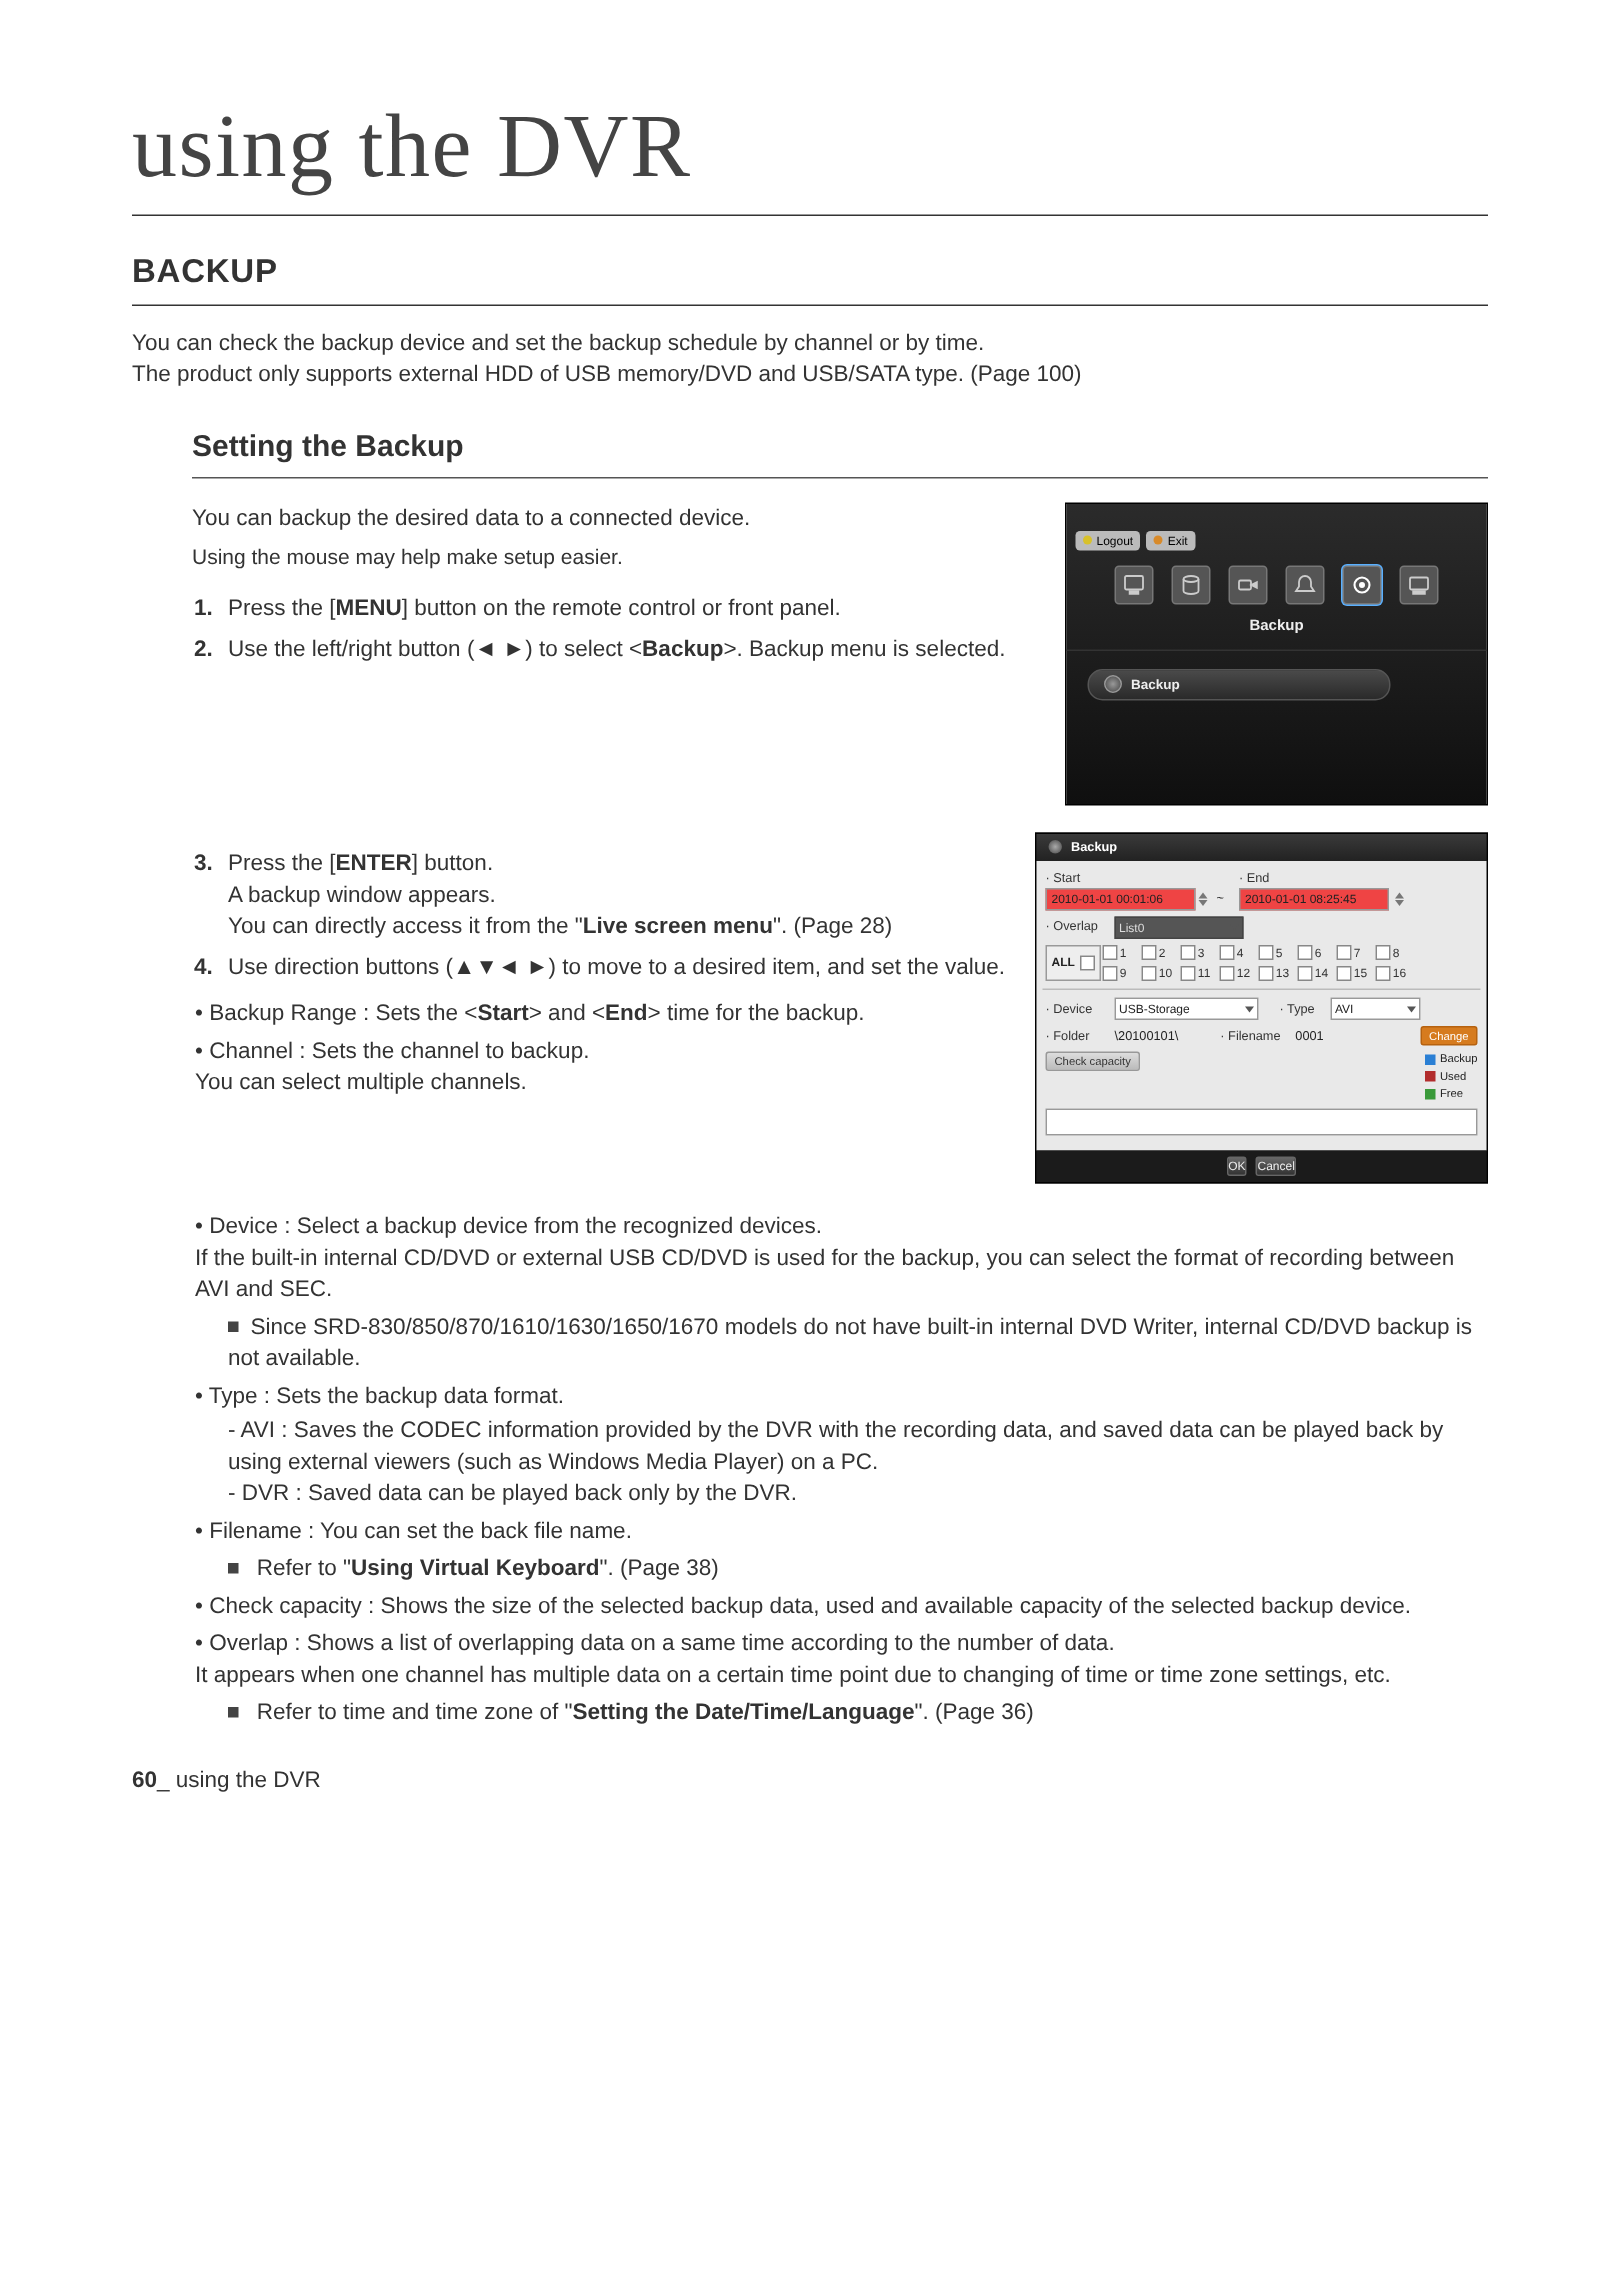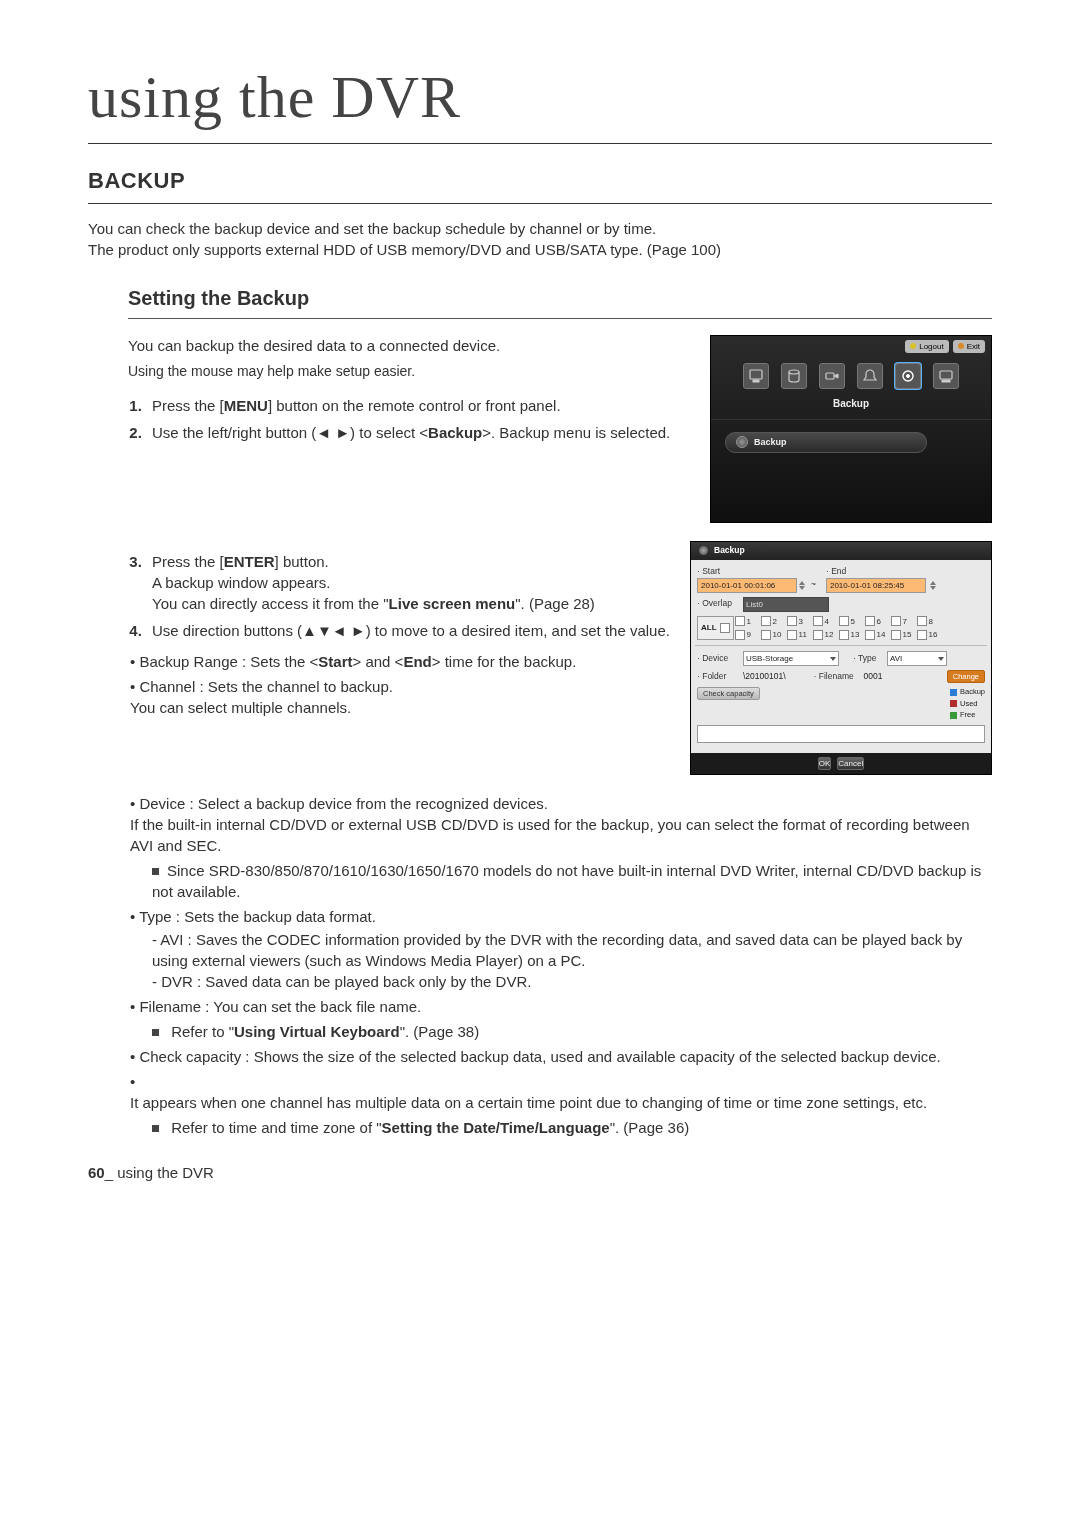--- a/index.html
+++ b/index.html
@@ -89,22 +89,22 @@
 
   
   .fig1 {
     width: 280px;
     background: linear-gradient(#2b2b2b, #0f0f0f);
     border: 1px solid #000;
     color: #ccc;
     font-size: 9px;
   }
   .fig1 .topbar {
-    display: flex; justify-content: flex-end; gap: 4px;
-    padding: 4px 6px 2px 6px;
+    display: flex; justify-content: flex-start; gap: 4px;
+    padding: 18px 6px 2px 6px;
   }
   .fig1 .topbtn {
     background: #bbb; color: #000;
     border-radius: 3px;
     padding: 1px 5px;
     display: flex; align-items: center; gap: 3px;
     font-size: 8px;
   }
   .dot-y { width:6px;height:6px;border-radius:50%;background:#d8c12a;display:inline-block;}
   .dot-o { width:6px;height:6px;border-radius:50%;background:#d88a2a;display:inline-block;}
@@ -168,21 +168,21 @@
   .fig2 .body {
     background: #e9e9e9;
     color: #222;
     padding: 6px;
   }
   .fig2 .row { display:flex; align-items:center; gap:6px; margin-bottom:4px;}
   .fig2 .lbl { width: 40px; color:#333;}
   .txtbox {
     flex:1;
     border:1px solid #999;
-    background:#fdba74;
+    background:#ef4444;
     color:#222;
     padding:1px 3px;
     font-size:8px;
     height:11px;
     display:flex;align-items:center;
   }
   .sel {
     border:1px solid #999;
     background:#fff;
     color:#222;
@@ -505,21 +505,21 @@
       </ul>
     </li>
     <li>
       <span>Filename : You can set the back file name.</span>
       <div class="sq-note-line" style="margin-top:4px;">
         <span>Refer to "</span><span class="strong">Using Virtual Keyboard</span><span>". (Page 38)</span>
       </div>
     </li>
     <li>Check capacity : Shows the size of the selected backup data, used and available capacity of the selected backup device.</li>
     <li>
-      <br>
+      <span>Overlap : Shows a list of overlapping data on a same time according to the number of data.</span><br>
       <span>It appears when one channel has multiple data on a certain time point due to changing of time or time zone settings, etc.</span>
       <div class="sq-note-line" style="margin-top:4px;">
         <span>Refer to time and time zone of "</span><span class="strong">Setting the Date/Time/Language</span><span>". (Page 36)</span>
       </div>
     </li>
   </ul>
 
 </div>
 
 <div class="footer">

